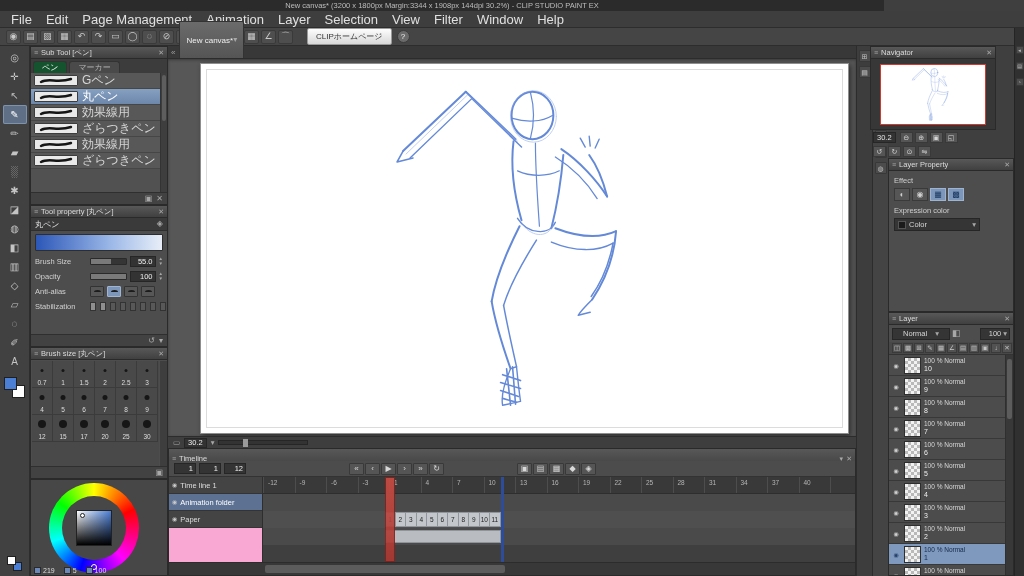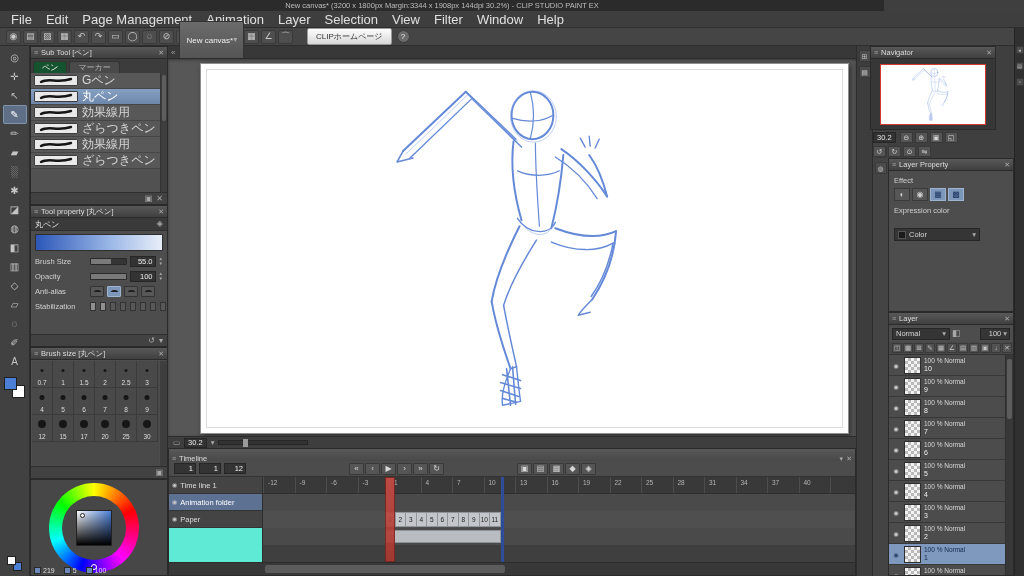--- a/index.html
+++ b/index.html
@@ -107,21 +107,21 @@
 
 .timeline{position:absolute;left:168px;top:448px;width:688px;height:128px;background:#474747;border:1px solid #2a2a2a}
 .timeline .phead{height:20px}
 .tl-controls{position:absolute;left:0;top:12px;width:100%;height:16px;background:#4c4c4c;border-bottom:1px solid #333;display:flex;align-items:center;gap:3px;padding:0 5px}
 .tl-field{width:22px;height:11px;background:#343434;border:1px solid #262626;display:flex;align-items:center;justify-content:flex-end;gap:1px;padding:0 2px;font-size:7.5px;flex:none}
 .tl-field b{color:#eee}
 .tl-transport{display:flex;gap:1px;margin-left:100px}
 .tl-btn{width:15px;height:12px;background:#555;border:1px solid #393939;border-radius:1px;display:flex;align-items:center;justify-content:center;font-size:8px;color:#d8d8d8;flex:none}
 .tl-tools{display:flex;gap:1px;margin-left:70px}
 .tl-body{position:absolute;left:0;top:28px;right:0;bottom:0}
-.tl-leftcol{position:absolute;left:0;top:0;width:94px;bottom:13px;background:#5eead4;border-right:1px solid #2e2e2e}
+.tl-leftcol{position:absolute;left:0;top:0;width:94px;bottom:13px;background:#f9a8d4;border-right:1px solid #2e2e2e}
 .tl-trackhead{height:17px;display:flex;align-items:center;gap:3px;padding:0 3px;font-size:7.5px;border-bottom:1px solid #343434;background:#444;color:#ddd}
 .tl-trackhead.selected{background:#5d7193;color:#fff}
 .tl-trackhead .eye{font-size:6px;color:#c9c9c9}
 .tl-right{position:absolute;left:94px;right:0;top:0;bottom:13px;background:#414141;overflow:hidden}
 .tl-ruler{position:absolute;left:0;top:0;right:0;height:17px;background:#393939;border-bottom:1px solid #2e2e2e;display:flex;padding-left:5px;background-image:repeating-linear-gradient(90deg,rgba(255,255,255,.10) 0 1px,transparent 1px 31.5px)}
 .rl{width:31.5px;flex:none;font-size:6.5px;color:#b5b5b5;padding-top:2px}
 .tl-grid{background-image:repeating-linear-gradient(90deg,rgba(0,0,0,.16) 0 1px,transparent 1px 31.5px),repeating-linear-gradient(90deg,rgba(0,0,0,.06) 0 1px,transparent 1px 10.5px)}
 .tl-row{position:absolute;left:0;right:0;height:17px}
 .tl-row1{top:17px;background:#4a4a4a}
 .tl-row2{top:34px;background:#4f4f4f}
@@ -155,27 +155,27 @@
 .nav-c2{top:98px}
 .nav-btn{width:13px;height:11px;background:#555;border:1px solid #393939;font-size:7px;color:#d5d5d5;display:flex;align-items:center;justify-content:center;flex:none}
 .nav-zoom{font-size:7.5px;color:#e5e5e5;background:#333;border:1px solid #262626;height:11px;display:flex;align-items:center;padding:0 3px;margin-right:2px}
 
 
 .layerprop{left:888px;top:158px;width:126px;height:154px}
 .lp-label{font-size:7.5px;color:#cfcfcf;padding:5px 5px 3px}
 .lp-icons{display:flex;gap:2px;padding:0 5px}
 .lp-ico{width:16px;height:13px;background:#565656;border:1px solid #3a3a3a;display:flex;align-items:center;justify-content:center;font-size:8px;color:#d0d0d0}
 .lp-ico.selected{background:#7d97ba;border-color:#9db3d0;color:#16335c}
-.lp-select{margin:10px 5px;width:86px;height:13px;background:#353535;border:1px solid #262626;display:flex;align-items:center;gap:3px;padding:0 3px;font-size:7.5px}
+.lp-select{margin:0 5px;width:86px;height:13px;background:#353535;border:1px solid #262626;display:flex;align-items:center;gap:3px;padding:0 3px;font-size:7.5px}
 .lp-swatch{width:8px;height:8px;background:#1b1b1b;border:1px solid #555}
 
 
 .layers{left:888px;top:312px;width:126px;height:264px}
 .ly-blendrow{position:absolute;top:13px;left:0;right:0;height:15px;display:flex;align-items:center;gap:2px;padding:0 3px}
-.ly-select{width:58px;height:12px;background:#353535;border:1px solid #262626;display:flex;align-items:center;font-size:7.5px;padding:0 3px;gap:2px}
+.ly-select{width:58px;height:12px;background:#353535;border:1px solid #262626;display:flex;align-items:center;font-size:7.5px;padding:0 10px;gap:2px}
 .ly-opacity{margin-left:auto;width:30px;height:12px;background:#353535;border:1px solid #262626;display:flex;align-items:center;justify-content:flex-end;font-size:7.5px;padding:0 2px;gap:2px}
 .ly-toolbar{position:absolute;top:29px;left:0;right:0;height:13px;display:flex;gap:1px;padding:0 3px;align-items:center;background:#484848;border-bottom:1px solid #333}
 .ly-tool{width:10px;height:10px;font-size:6.5px;color:#c5c5c5;background:#525252;border:1px solid #3a3a3a;display:flex;align-items:center;justify-content:center;flex:none}
 .ly-list{position:absolute;top:42px;left:0;right:8px;bottom:0;overflow:hidden;background:#424242}
 .ly-row{height:21px;display:flex;align-items:center;gap:3px;padding:0 2px;border-bottom:1px solid #383838;background:#4c4c4c}
 .ly-row.selected{background:#7e99bd}
 .ly-eye{font-size:6px;color:#cfcfcf;width:10px;text-align:center;flex:none}
 .ly-row.selected .ly-eye{color:#24406b}
 .ly-thumb{width:17px;height:17px;border:1px solid #2e2e2e;flex:none}
 .checker{background-image:conic-gradient(#b9b9b9 25%,#f2f2f2 0 50%,#b9b9b9 0 75%,#f2f2f2 0);background-size:6px 6px}

